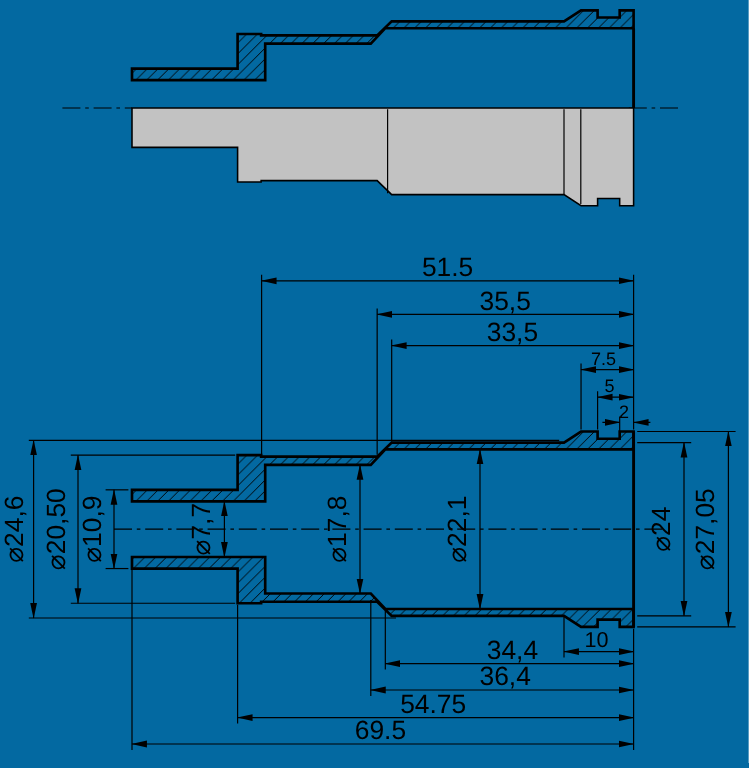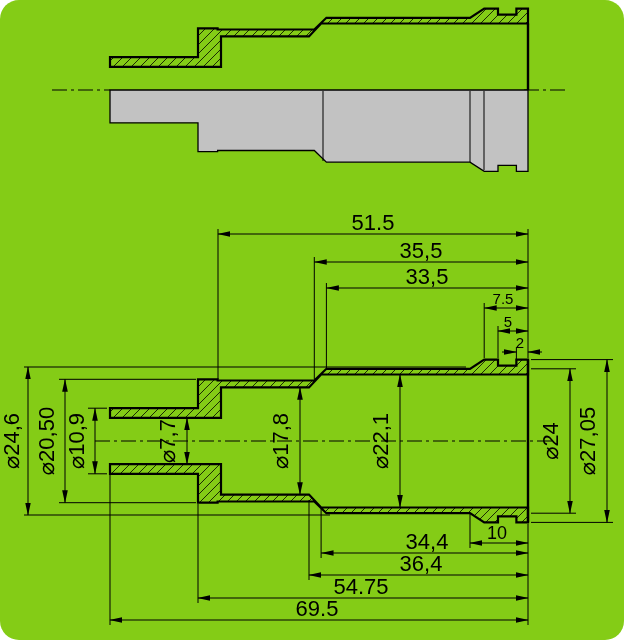--- a/index.html
+++ b/index.html
@@ -1,17 +1,17 @@
 <!DOCTYPE html>
 <html><head>
 <meta charset="utf-8">
 <style>
   html,body{margin:0;padding:0;background:#fff;}
-  .canvas{position:relative;width:624px;height:640px;background:#84cc16;overflow:hidden;
-          font-family:"Liberation Sans",sans-serif;border-radius:19px;}
+  .canvas{position:relative;width:624px;height:640px;background:#0369a1;overflow:hidden;
+          font-family:"Liberation Sans",sans-serif;}
   svg text{fill:#000;}
   .dimtxt{font-size:22px;}
   .dimtxt-sm{font-size:15px;}
   .dimtxt-md{font-size:18px;}
   .thin{stroke:#000;stroke-width:1;fill:none;}
   .thick{stroke:#000;stroke-width:2.4;fill:none;}
   .wall{stroke:#000;stroke-width:2.2;}
   .cline{stroke:#000;stroke-width:1;fill:none;stroke-dasharray:15 4 3 4;}
   .edge{stroke:#000;stroke-width:1;fill:none;}
 </style>

